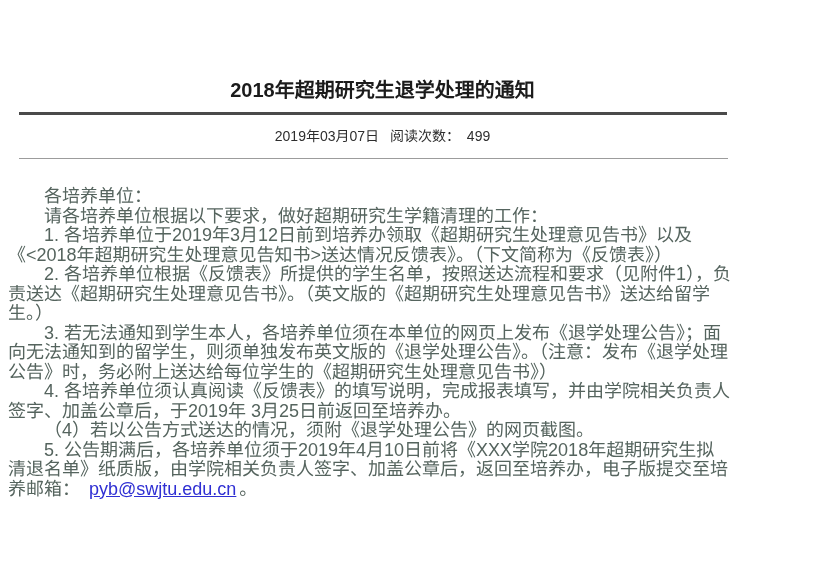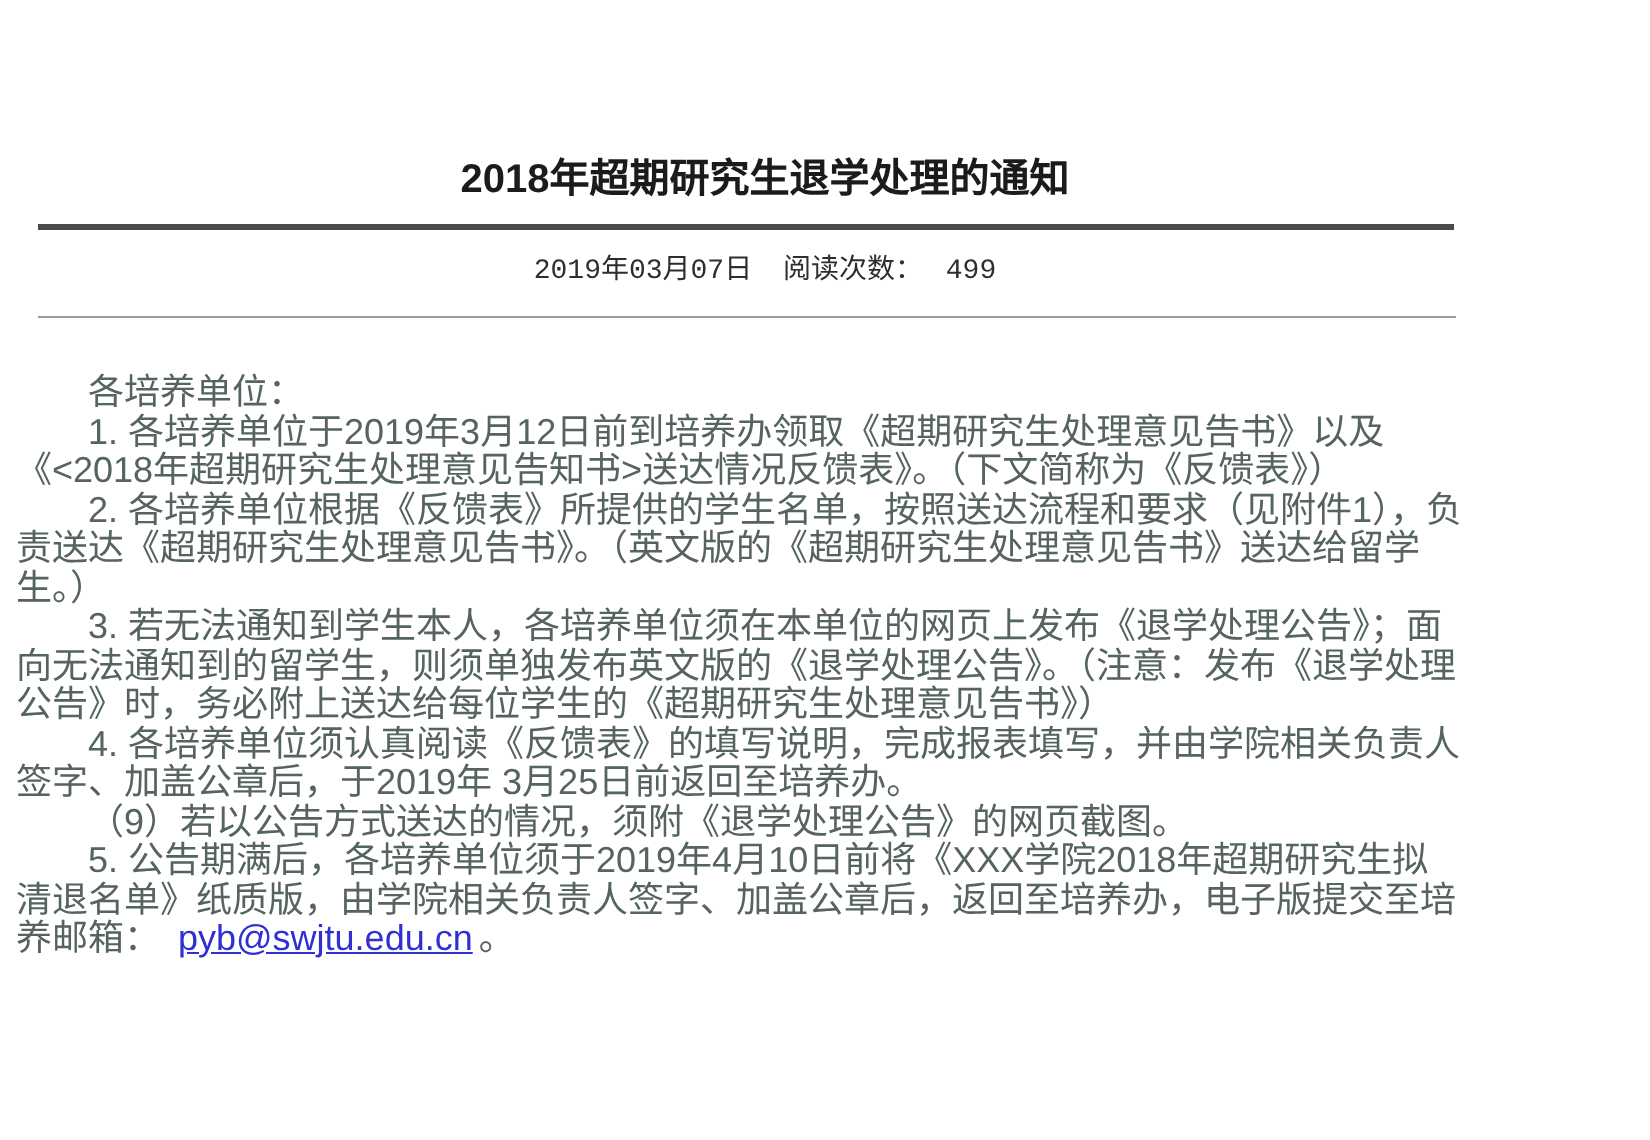--- a/index.html
+++ b/index.html
@@ -37,21 +37,20 @@
     height: 1px;
     background: var(--divider-light, #9c9c9c);
     margin: 14px 37px 0 19px;
   }
   .meta-line {
     margin-top: 13px;
     text-align: center;
     font-size: 14px;
     line-height: 16px;
     color: var(--meta-text, #2e2e2e);
-    font-family: Liberation Mono, monospace;
   }
   .meta-line .views-label { margin-left: 7px; }
   .meta-line .views-count { margin-left: 3px; }
   .notice-body {
     margin: 28px 33px 0 8px;
     font-size: 18px;
     line-height: 19.5px;
     color: var(--body-text, #55645e);
   }
   .notice-body p {
@@ -79,23 +78,24 @@
   <div class="meta-line">
     <span class="publish-date">2019年03月07日</span>
     <span class="views-label">阅读次数：</span>
     <span class="views-count">499</span>
   </div>
 
   <div class="rule rule-thin"></div>
 
   <div class="notice-body">
     <p>各培养单位：</p>
+    <p>请各培养单位根据以下要求，做好超期研究生学籍清理的工作：</p>
     <p>1. 各培养单位于2019年3月12日前到培养办领取《超期研究生处理意见告书》以及《&lt;2018年超期研究生处理意见告知书&gt;送达情况反馈表》。（下文简称为《反馈表》）</p>
     <p>2. 各培养单位根据《反馈表》所提供的学生名单，按照送达流程和要求（见附件1），负责送达《超期研究生处理意见告书》。（英文版的《超期研究生处理意见告书》送达给留学生。）</p>
     <p>3. 若无法通知到学生本人，各培养单位须在本单位的网页上发布《退学处理公告》；面向无法通知到的留学生，则须单独发布英文版的《退学处理公告》。（注意：发布《退学处理公告》时，务必附上送达给每位学生的《超期研究生处理意见告书》）</p>
     <p>4. 各培养单位须认真阅读《反馈表》的填写说明，完成报表填写，并由学院相关负责人签字、加盖公章后，于2019年 3月25日前返回至培养办。</p>
-    <p>（9）若以公告方式送达的情况，须附《退学处理公告》的网页截图。</p>
+    <p>（4）若以公告方式送达的情况，须附《退学处理公告》的网页截图。</p>
     <p>
       <span>5. 公告期满后，各培养单位须于2019年4月10日前将《XXX学院2018年超期研究生拟清退名单》纸质版，由学院相关负责人签字、加盖公章后，返回至培养办，电子版提交至培养邮箱：</span><a class="email-link">pyb@swjtu.edu.cn</a><span>。</span>
     </p>
   </div>
 
 </div>
 
 </body></html>

